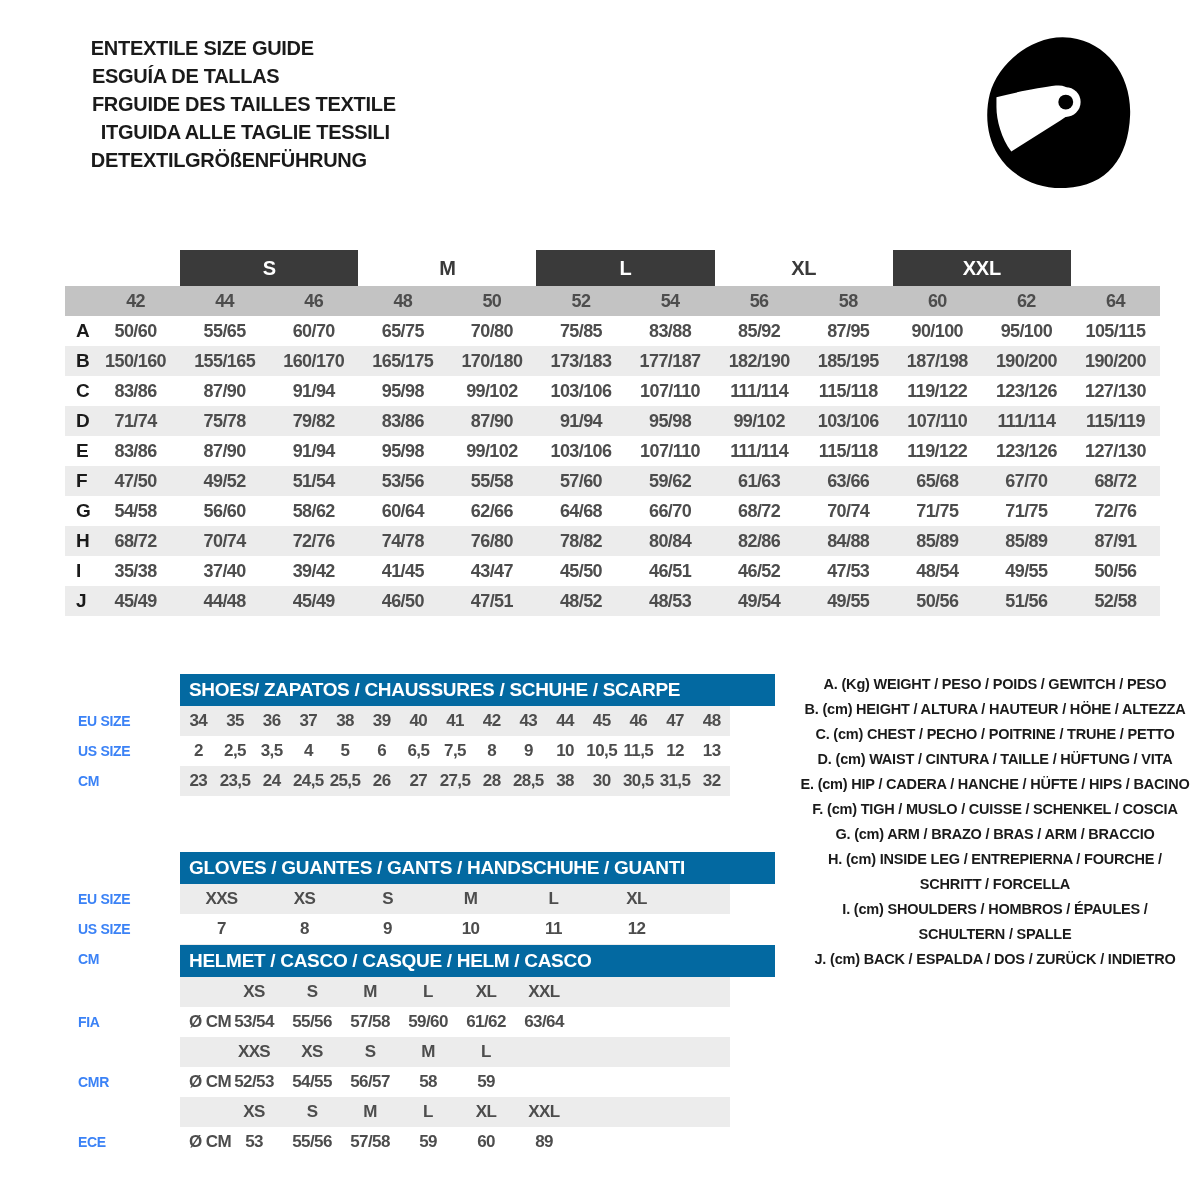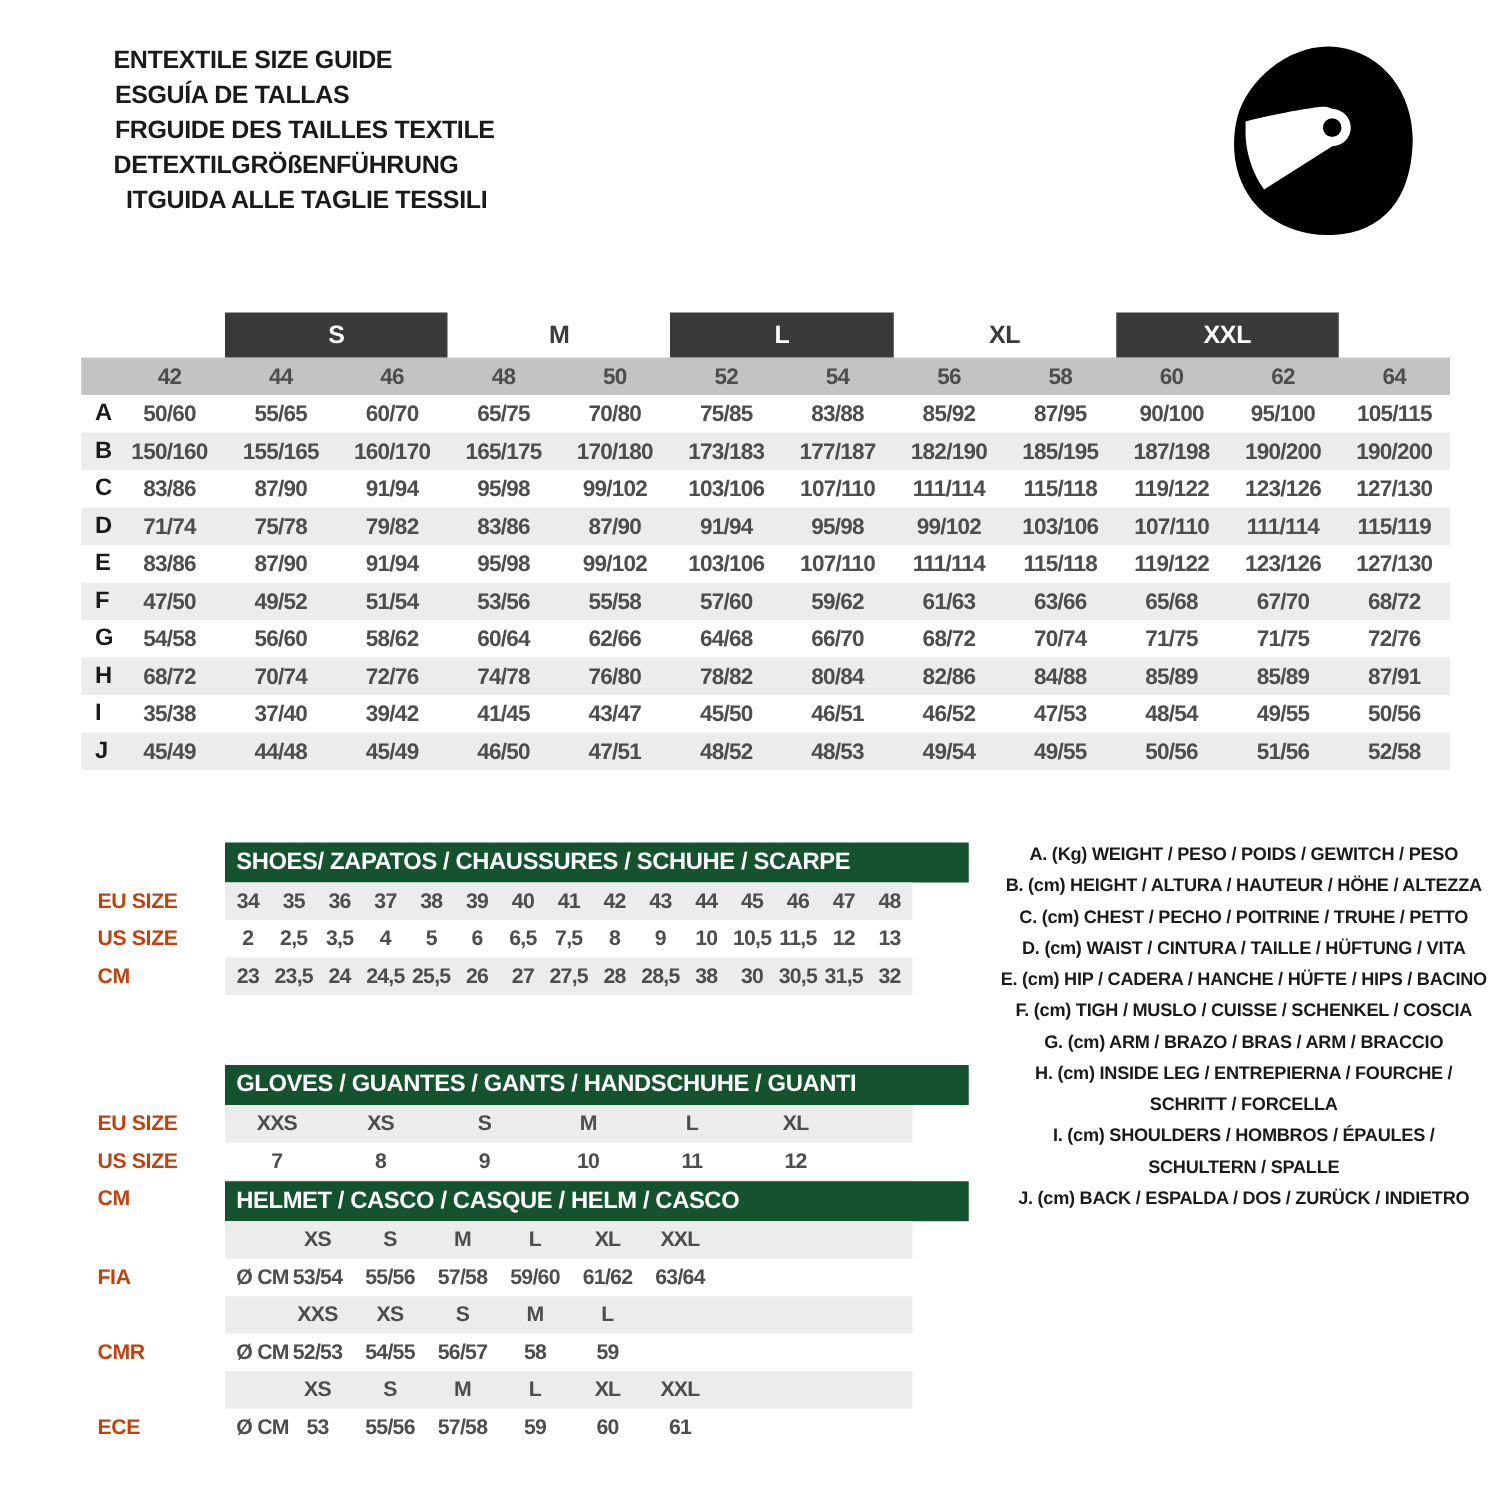--- a/index.html
+++ b/index.html
@@ -25,25 +25,25 @@
   .mt-row { height:30px; background:#ffffff; }
   .mt-row.shaded { background:#ececec; }
   .mt-cell { display:flex; align-items:center; justify-content:center; font-size:18px; color:#4d4d4d; letter-spacing:-0.6px; white-space:nowrap; }
   .mt-label { justify-content:flex-start; padding-left:11px; color:#1a1a1a; font-size:19px; overflow:visible; }
   
   .subsection { position:absolute; left:78px; width:700px; }
   .sec-shoes  { top:674px; }
   .sec-gloves { top:852px; }
   .sec-helmet { top:945px; }
   .sub-bar {
-    margin-left:102px; width:595px; height:32px; background:#14532d; color:#ffffff;
+    margin-left:102px; width:595px; height:32px; background:#0369a1; color:#ffffff;
     font-size:19px; display:flex; align-items:center; padding-left:9px; letter-spacing:-0.3px; white-space:nowrap;
   }
   .sub-line { display:flex; height:30px; }
-  .sub-label { width:102px; flex:0 0 102px; display:flex; align-items:center; font-size:17px; color:#c2410c; letter-spacing:-0.3px; }
+  .sub-label { width:102px; flex:0 0 102px; display:flex; align-items:center; font-size:14px; color:#3b82f6; letter-spacing:-0.3px; }
   .strip { width:550px; display:grid; background:#ffffff; }
   .strip.shaded { background:#ececec; }
   .shoes-grid  { grid-template-columns:repeat(15, 1fr); }
   .gloves-grid { grid-template-columns:repeat(6, 83px) 1fr; }
   .helmet-grid { grid-template-columns:45px repeat(6, 58px) 1fr; }
   .cell { display:flex; align-items:center; justify-content:center; font-size:17px; color:#4d4d4d; letter-spacing:-0.6px; white-space:nowrap; }
   .unit-cell { justify-content:flex-start; padding-left:9px; }
   
   .legend { position:absolute; left:800px; top:672px; width:390px; }
   .legend-line { font-size:14.5px; line-height:25px; letter-spacing:-0.2px; color:#1a1a1a;text-align:center; }
@@ -60,26 +60,26 @@
       </div>
       <div class="lang-line">
         <span class="lang-code">ES</span>
         <span class="lang-title">GUÍA DE TALLAS</span>
       </div>
       <div class="lang-line">
         <span class="lang-code">FR</span>
         <span class="lang-title">GUIDE DES TAILLES TEXTILE</span>
       </div>
       <div class="lang-line">
+        <span class="lang-code">IT</span>
+        <span class="lang-title">GUIDA ALLE TAGLIE TESSILI</span>
+      </div>
+      <div class="lang-line">
         <span class="lang-code">DE</span>
         <span class="lang-title">TEXTILGRÖßENFÜHRUNG</span>
-      </div>
-      <div class="lang-line">
-        <span class="lang-code">IT</span>
-        <span class="lang-title">GUIDA ALLE TAGLIE TESSILI</span>
       </div>
     </div>
 
   <svg class="helmet-icon" viewBox="0 0 100 100">
     <path d="M58,5 C80,8 95,28 94,52 C93,78 80,95 55,96 C38,97 22,89 14,76 C7,65 6,51 9,39 C14,20 36,2 58,5 Z" fill="#000000"></path>
     <path d="M13,41 C25,38 40,35 49,34 C56,33 60,38 60,44 C60,49 57,52 52,55 L22,74 C16,66 13,55 13,47 Z" fill="#ffffff"></path>
     <circle cx="55" cy="44" r="9" fill="#ffffff"></circle>
     <circle cx="55" cy="44" r="4.5" fill="#000000"></circle>
   </svg>
 
@@ -428,21 +428,21 @@
         </div>
         <div class="sub-line">
           <div class="sub-label">ECE</div>
           <div class="strip helmet-grid">
             <div class="cell unit-cell">Ø CM</div>
             <div class="cell">53</div>
             <div class="cell">55/56</div>
             <div class="cell">57/58</div>
             <div class="cell">59</div>
             <div class="cell">60</div>
-            <div class="cell">61</div>
+            <div class="cell">89</div>
           </div>
         </div>
       </div>
   </div>
 
   <div class="legend">
       <div class="legend-line">A. (Kg) WEIGHT / PESO / POIDS / GEWITCH / PESO</div>
       <div class="legend-line">B. (cm) HEIGHT / ALTURA / HAUTEUR / HÖHE / ALTEZZA</div>
       <div class="legend-line">C. (cm) CHEST / PECHO / POITRINE / TRUHE / PETTO</div>
       <div class="legend-line">D. (cm) WAIST / CINTURA / TAILLE / HÜFTUNG / VITA</div>

